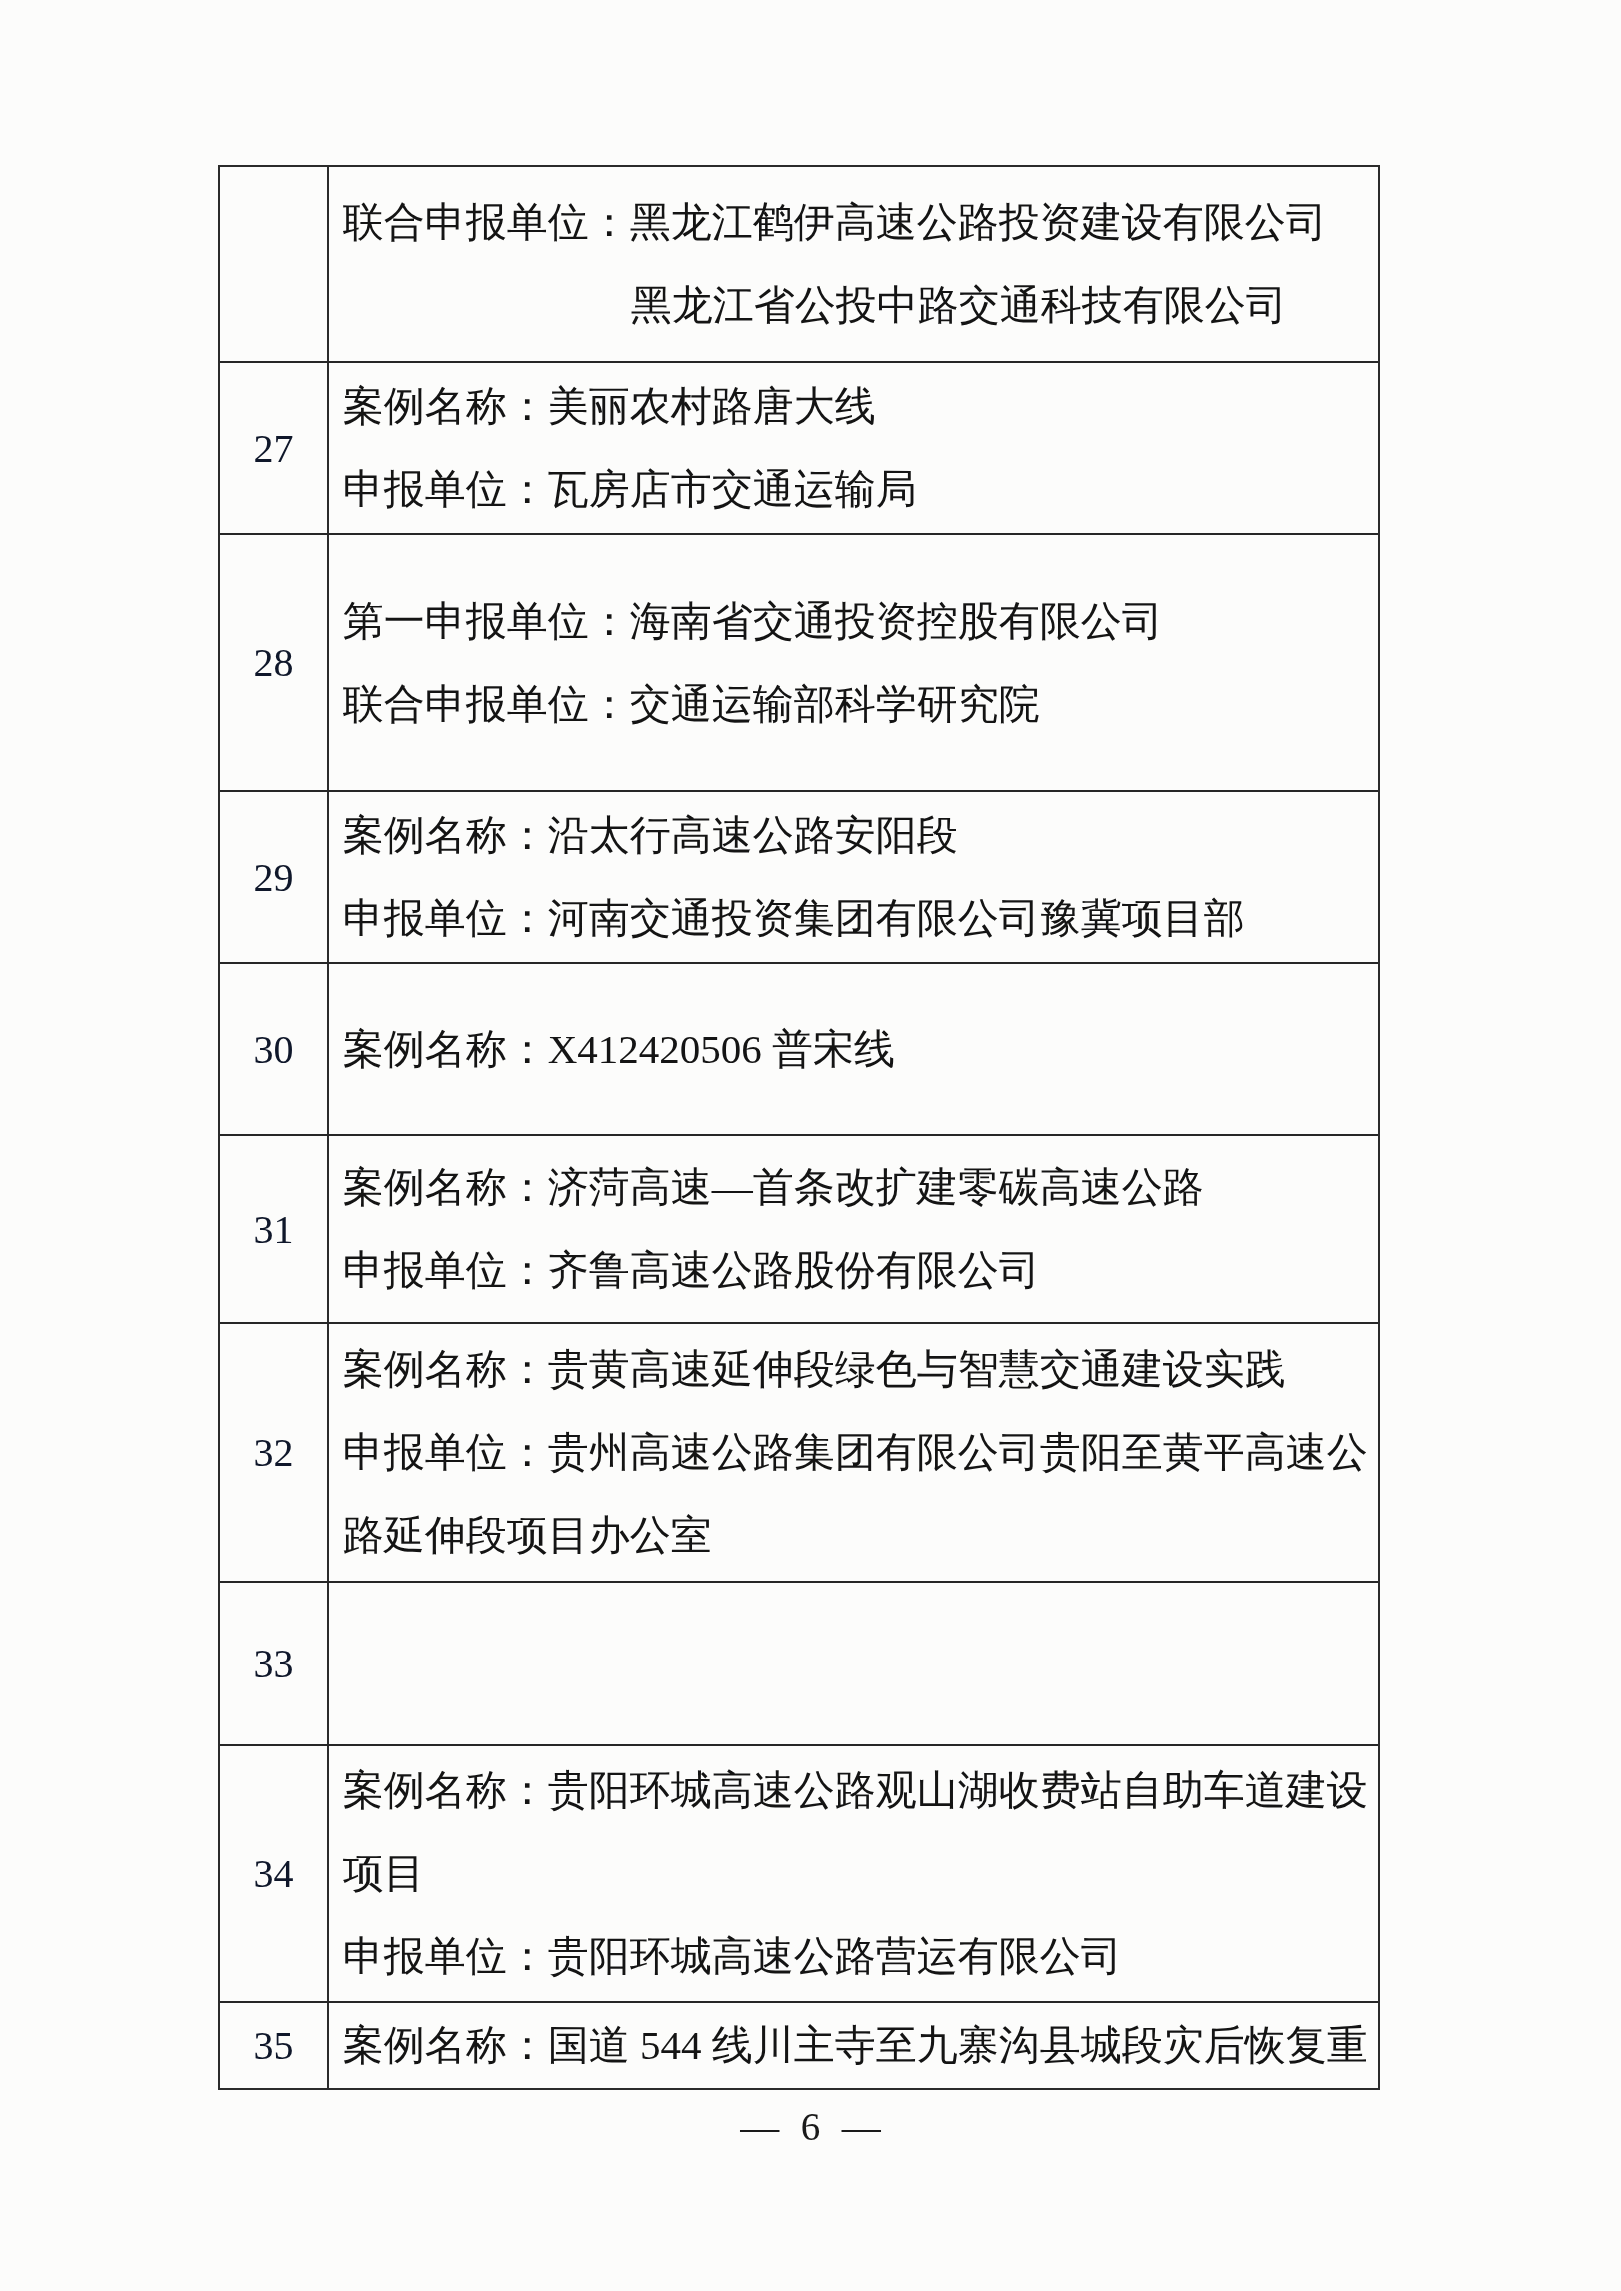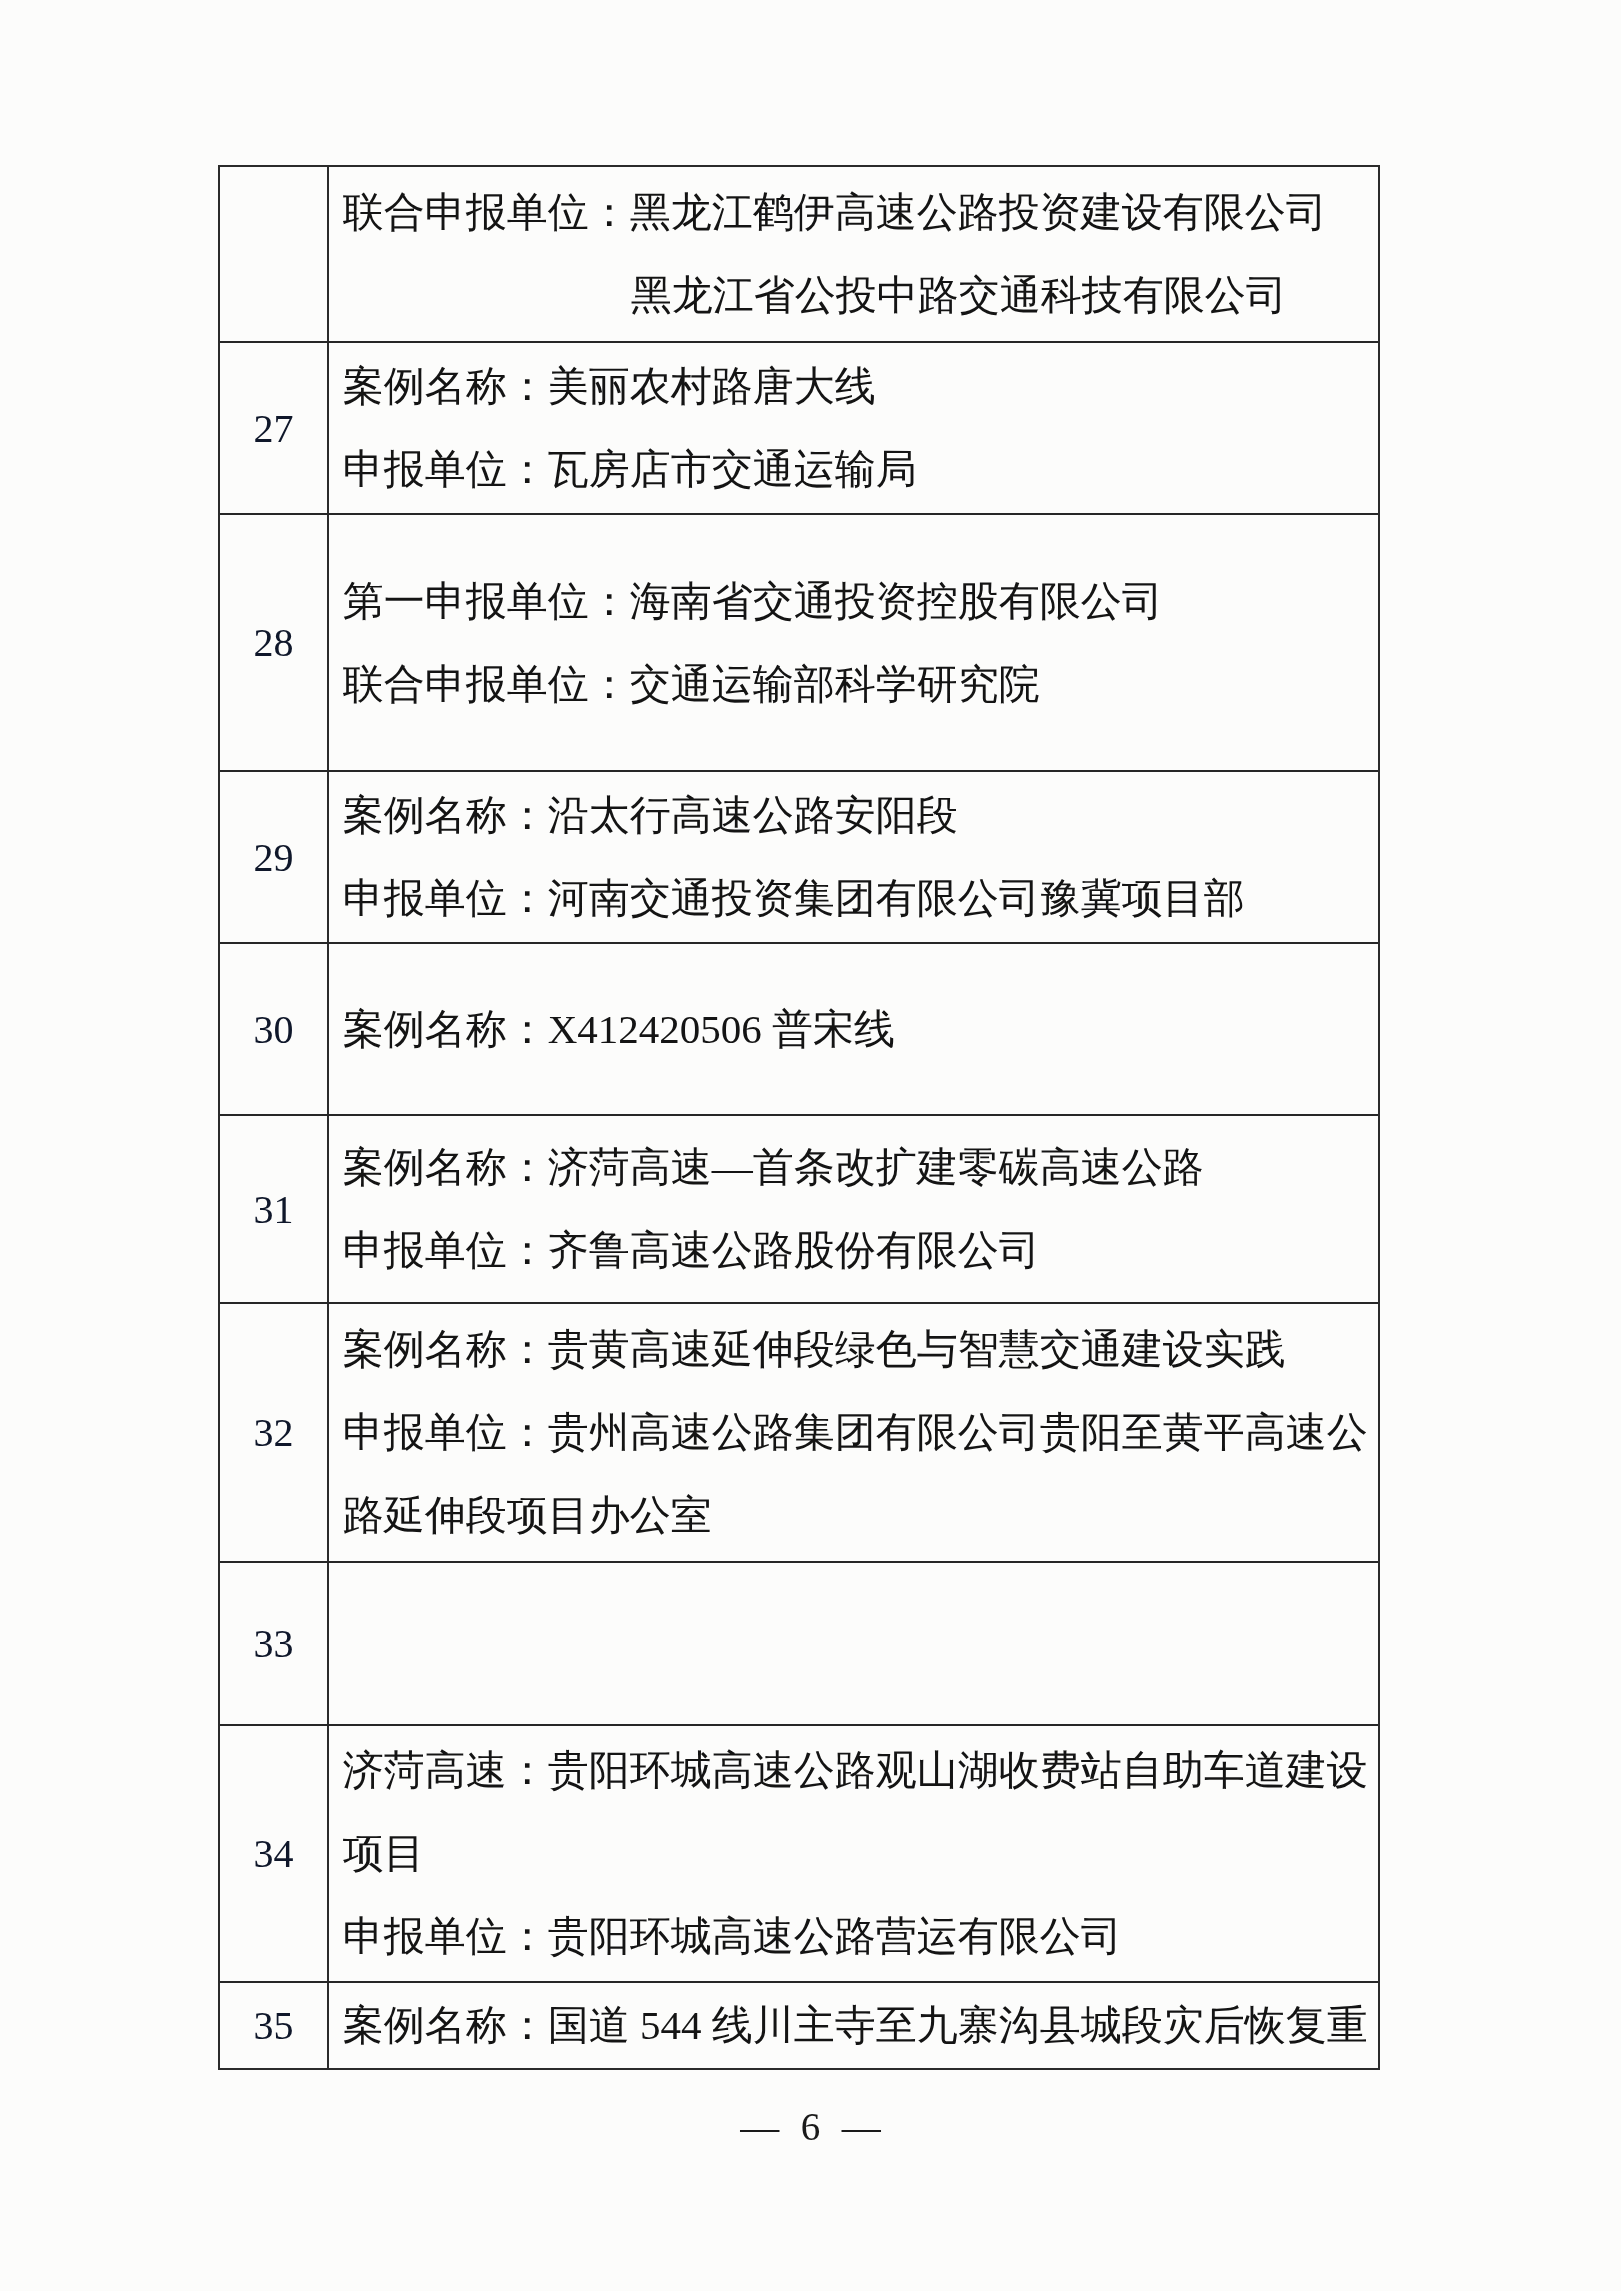--- a/index.html
+++ b/index.html
@@ -82,21 +82,21 @@
     color: #1a1a1a;
   }
 </style>
 </head>
 <body>
 
 <div class="page">
 
   <div class="case-table">
 
-    <div class="trow" style="height:176px">
+    <div class="trow" style="height:196px">
       <div class="cell-num"></div>
       <div class="cell-content">
         <div class="tline">联合申报单位：黑龙江鹤伊高速公路投资建设有限公司</div>
         <div class="tline indent">黑龙江省公投中路交通科技有限公司</div>
       </div>
     </div>
 
     <div class="trow" style="height:172px">
       <div class="cell-num">27</div>
       <div class="cell-content">
@@ -145,21 +145,21 @@
       </div>
     </div>
 
     <div class="trow" style="height:163px">
       <div class="cell-num">33</div>
     </div>
 
     <div class="trow" style="height:257px">
       <div class="cell-num">34</div>
       <div class="cell-content">
-        <div class="tline">济菏高速：贵阳环城高速公路观山湖收费站自助车道建设</div>
+        <div class="tline">案例名称：贵阳环城高速公路观山湖收费站自助车道建设</div>
         <div class="tline">项目</div>
         <div class="tline">申报单位：贵阳环城高速公路营运有限公司</div>
       </div>
     </div>
 
     <div class="trow" style="height:85px">
       <div class="cell-num">35</div>
       <div class="cell-content">
         <div class="tline">案例名称：国道 544 线川主寺至九寨沟县城段灾后恢复重</div>
       </div>

